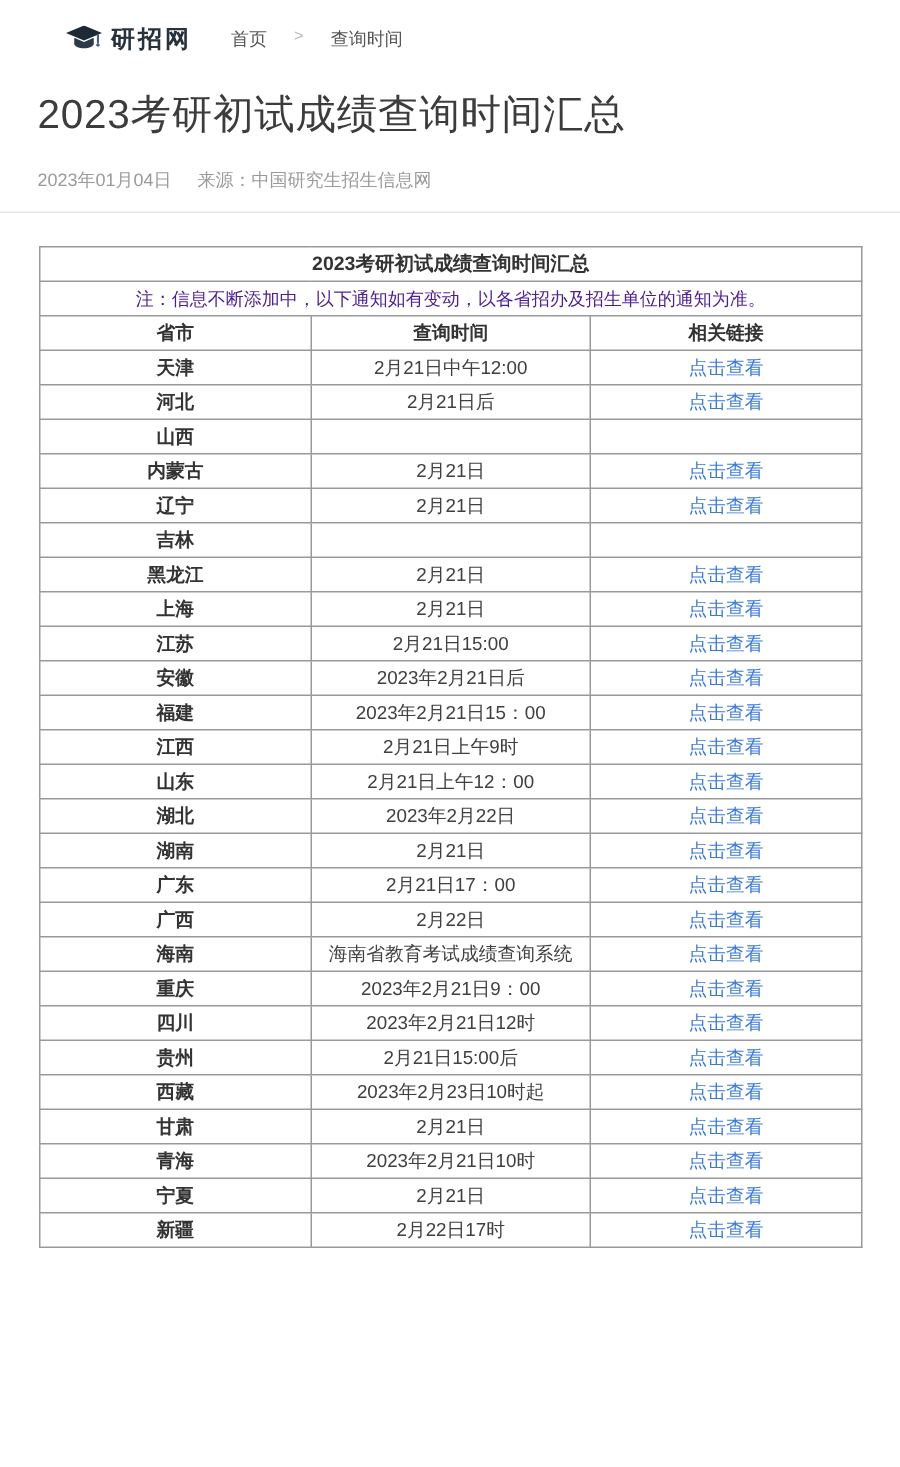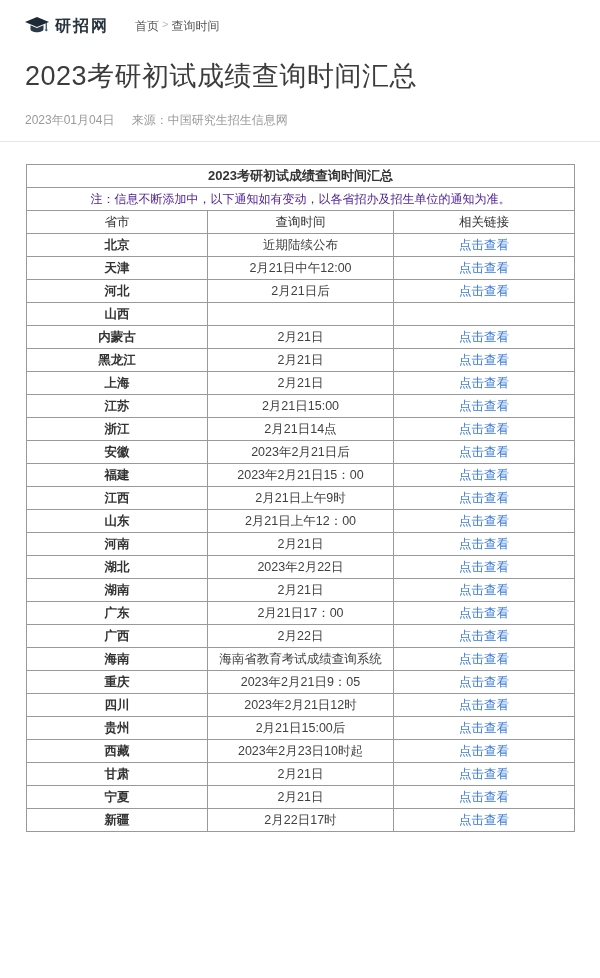--- a/index.html
+++ b/index.html
@@ -9,35 +9,36 @@
     font-family: "Liberation Sans", "DejaVu Sans", sans-serif;
   }
   body { height: 978px; overflow: hidden; }
 
   
   .topbar {
     display: flex;
     align-items: center;
     padding: 14px 25px 0 25px;
     height: 38px;
+    margin-left: 19px;
   }
   .logo { display: flex; align-items: center; gap: 6px; cursor: pointer; }
   .logo-text {
     font-size: 16px;
     font-weight: bold;
     color: #26323c;
     letter-spacing: 2px;
   }
   .breadcrumb {
     margin-left: 26px;
     font-size: 12px;
     color: #555;
     display: flex;
     align-items: flex-start;
-    gap: 3px;
+    gap: 18px;
   }
   .breadcrumb .sep { color: #bbb; font-size: 11px; }
   .breadcrumb a { color: #555; text-decoration: none; }
 
   
   .article-title {
     margin: 20px 25px 0 25px;
     font-size: 27px;
     font-weight: 500;
     color: #3c3c3c;
@@ -75,21 +76,21 @@
   .score-table .caption-cell {
     font-weight: bold;
     font-size: 13px;
     color: #333;
   }
   .score-table .note-cell {
     color: #4c1d95;
     font-size: 12px;
   }
   .score-table th {
-    font-weight: normal;
+    font-weight: bold;
     font-size: 12.5px;
     color: #333;
     margin-left: 28px;
   }
   .score-table td.province {
     font-weight: bold;
     color: #333;
   }
   .score-table a.view-link {
     color: #3b7ad9;
@@ -140,25 +141,20 @@
         <td colspan="3" class="caption-cell">2023考研初试成绩查询时间汇总</td>
       </tr>
       <tr>
         <td colspan="3" class="note-cell">注：信息不断添加中，以下通知如有变动，以各省招办及招生单位的通知为准。</td>
       </tr>
       <tr>
         <th>省市</th>
         <th>查询时间</th>
         <th>相关链接</th>
       </tr>
-    <tr>
-    <td class="province">北京</td>
-    <td class="time">近期陆续公布</td>
-    <td class="link"><a href="#" class="view-link">点击查看</a></td>
-  </tr>
         <tr>
     <td class="province">天津</td>
     <td class="time">2月21日中午12:00</td>
     <td class="link"><a href="#" class="view-link">点击查看</a></td>
   </tr>
         <tr>
     <td class="province">河北</td>
     <td class="time">2月21日后</td>
     <td class="link"><a href="#" class="view-link">点击查看</a></td>
   </tr>
@@ -166,65 +162,65 @@
     <td class="province">山西</td>
     <td class="time"></td>
     <td class="link"></td>
   </tr>
         <tr>
     <td class="province">内蒙古</td>
     <td class="time">2月21日</td>
     <td class="link"><a href="#" class="view-link">点击查看</a></td>
   </tr>
         <tr>
+    <td class="province">辽宁</td>
+    <td class="time">2月21日</td>
+    <td class="link"><a href="#" class="view-link">点击查看</a></td>
+  </tr>
+        <tr>
+    <td class="province">吉林</td>
+    <td class="time"></td>
+    <td class="link"></td>
+  </tr>
+        <tr>
     <td class="province">黑龙江</td>
     <td class="time">2月21日</td>
     <td class="link"><a href="#" class="view-link">点击查看</a></td>
   </tr>
         <tr>
     <td class="province">上海</td>
     <td class="time">2月21日</td>
     <td class="link"><a href="#" class="view-link">点击查看</a></td>
   </tr>
         <tr>
     <td class="province">江苏</td>
     <td class="time">2月21日15:00</td>
     <td class="link"><a href="#" class="view-link">点击查看</a></td>
   </tr>
         <tr>
-    <td class="province">浙江</td>
-    <td class="time">2月21日14点</td>
-    <td class="link"><a href="#" class="view-link">点击查看</a></td>
-  </tr>
-        <tr>
     <td class="province">安徽</td>
     <td class="time">2023年2月21日后</td>
     <td class="link"><a href="#" class="view-link">点击查看</a></td>
   </tr>
         <tr>
     <td class="province">福建</td>
     <td class="time">2023年2月21日15：00</td>
     <td class="link"><a href="#" class="view-link">点击查看</a></td>
   </tr>
         <tr>
     <td class="province">江西</td>
     <td class="time">2月21日上午9时</td>
     <td class="link"><a href="#" class="view-link">点击查看</a></td>
   </tr>
         <tr>
     <td class="province">山东</td>
     <td class="time">2月21日上午12：00</td>
     <td class="link"><a href="#" class="view-link">点击查看</a></td>
   </tr>
         <tr>
-    <td class="province">河南</td>
-    <td class="time">2月21日</td>
-    <td class="link"><a href="#" class="view-link">点击查看</a></td>
-  </tr>
-        <tr>
     <td class="province">湖北</td>
     <td class="time">2023年2月22日</td>
     <td class="link"><a href="#" class="view-link">点击查看</a></td>
   </tr>
         <tr>
     <td class="province">湖南</td>
     <td class="time">2月21日</td>
     <td class="link"><a href="#" class="view-link">点击查看</a></td>
   </tr>
         <tr>
@@ -237,41 +233,46 @@
     <td class="time">2月22日</td>
     <td class="link"><a href="#" class="view-link">点击查看</a></td>
   </tr>
         <tr>
     <td class="province">海南</td>
     <td class="time">海南省教育考试成绩查询系统</td>
     <td class="link"><a href="#" class="view-link">点击查看</a></td>
   </tr>
         <tr>
     <td class="province">重庆</td>
-    <td class="time">2023年2月21日9：05</td>
+    <td class="time">2023年2月21日9：00</td>
     <td class="link"><a href="#" class="view-link">点击查看</a></td>
   </tr>
         <tr>
     <td class="province">四川</td>
     <td class="time">2023年2月21日12时</td>
     <td class="link"><a href="#" class="view-link">点击查看</a></td>
   </tr>
         <tr>
     <td class="province">贵州</td>
     <td class="time">2月21日15:00后</td>
     <td class="link"><a href="#" class="view-link">点击查看</a></td>
   </tr>
         <tr>
     <td class="province">西藏</td>
     <td class="time">2023年2月23日10时起</td>
     <td class="link"><a href="#" class="view-link">点击查看</a></td>
   </tr>
         <tr>
     <td class="province">甘肃</td>
     <td class="time">2月21日</td>
+    <td class="link"><a href="#" class="view-link">点击查看</a></td>
+  </tr>
+        <tr>
+    <td class="province">青海</td>
+    <td class="time">2023年2月21日10时</td>
     <td class="link"><a href="#" class="view-link">点击查看</a></td>
   </tr>
         <tr>
     <td class="province">宁夏</td>
     <td class="time">2月21日</td>
     <td class="link"><a href="#" class="view-link">点击查看</a></td>
   </tr>
         <tr>
     <td class="province">新疆</td>
     <td class="time">2月22日17时</td>

